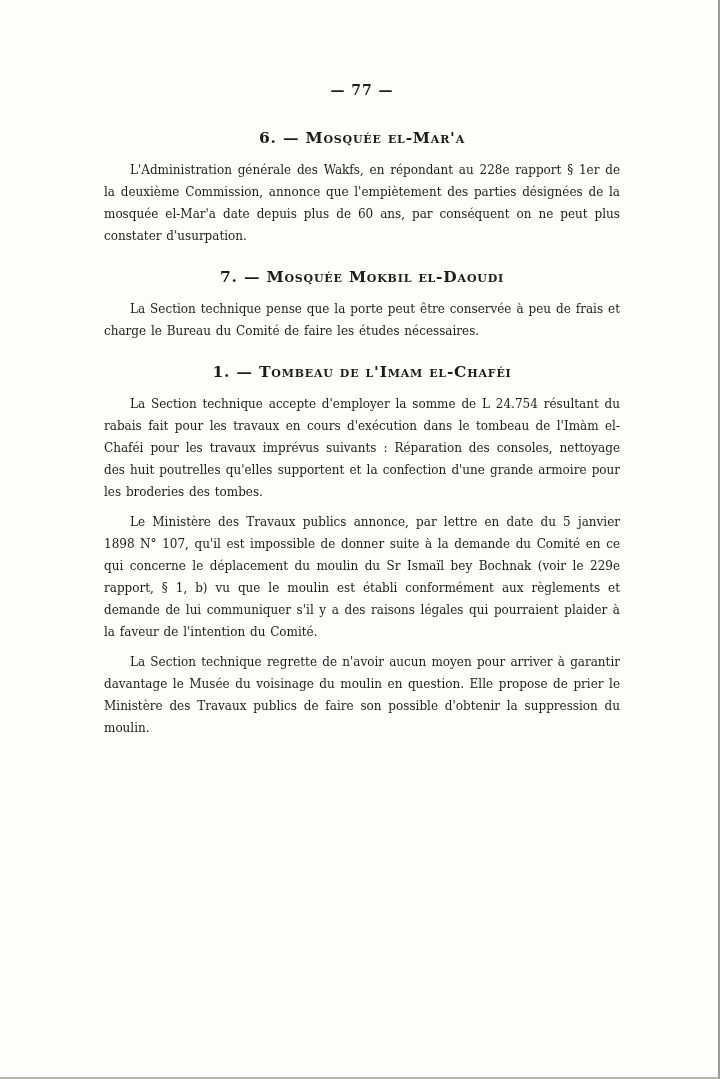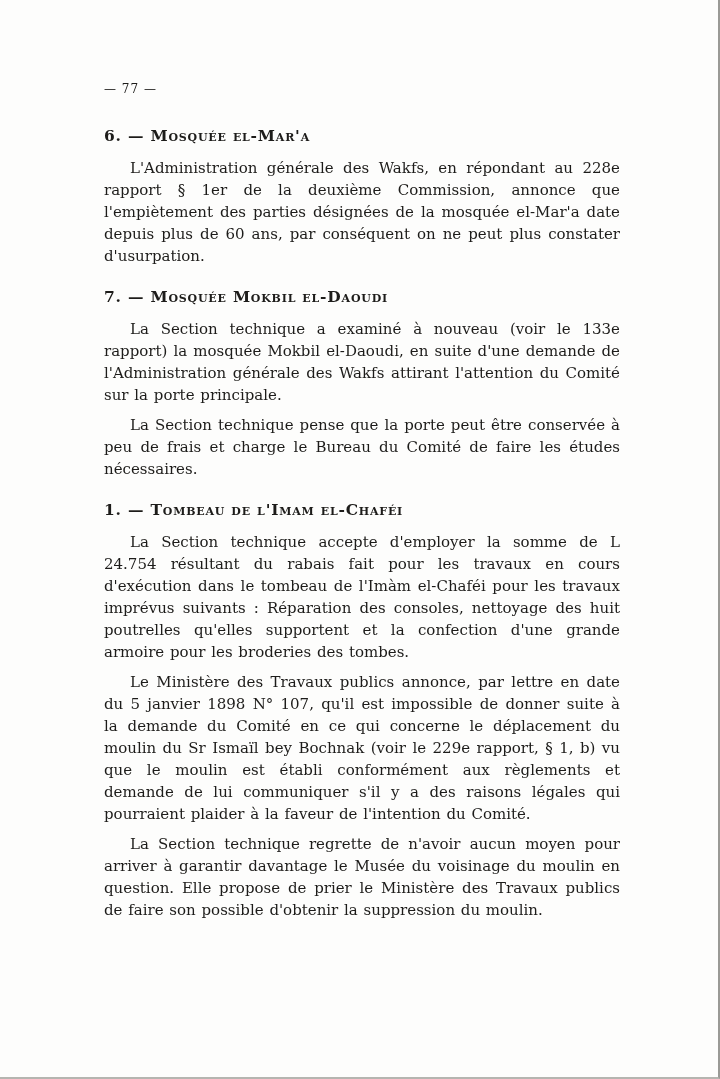--- a/index.html
+++ b/index.html
@@ -19,34 +19,36 @@
     color: #1d1c1a;
     overflow: hidden;
   }
   .text-block {
     position: absolute;
     left: 104px;
     top: 82px;
     width: 516px;
   }
   .page-number {
-    font-size: 12px;
-    font-weight: normal;
+    text-align: center;
+    font-size: 14px;
+    font-weight: bold;
     letter-spacing: 1px;
     margin: 0 0 30px 0;
   }
   .section-heading {
+    text-align: center;
     font-size: 15.5px;
     font-weight: 600;
     font-variant: small-caps;
     letter-spacing: 0.8px;
     margin: 20px 0 12px 0;
   }
   .para {
-    font-size: 15px;
+    font-size: 12px;
     line-height: 22px;
     text-align: justify;
     text-indent: 26px;
     margin: 8px 0 2px 0;
     word-spacing: 1px;
   }
   section { margin: 0; }
 </style>
 </head>
 <body>
@@ -56,21 +58,20 @@
 
     <div class="page-number">— 77 —</div>
 
     <section>
       <h2 class="section-heading">6. — Mosquée el-Mar'a</h2>
       <p class="para">L'Administration générale des Wakfs, en répondant au 228e rapport § 1er de la deuxième Commission, annonce que l'empiètement des parties désignées de la mosquée el-Mar'a date depuis plus de 60 ans, par conséquent on ne peut plus constater d'usurpation.</p>
     </section>
 
     <section>
       <h2 class="section-heading">7. — Mosquée Mokbil el-Daoudi</h2>
-      <p class="para">La Section technique a examiné à nouveau (voir le 133e rapport) la mosquée Mokbil el-Daoudi, en suite d'une demande de l'Administration générale des Wakfs attirant l'attention du Comité sur la porte principale.</p>
       <p class="para">La Section technique pense que la porte peut être conservée à peu de frais et charge le Bureau du Comité de faire les études nécessaires.</p>
     </section>
 
     <section>
       <h2 class="section-heading">1. — Tombeau de l'Imam el-Chaféi</h2>
       <p class="para">La Section technique accepte d'employer la somme de L 24.754 résultant du rabais fait pour les travaux en cours d'exécution dans le tombeau de l'Imàm el-Chaféi pour les travaux imprévus suivants : Réparation des consoles, nettoyage des huit poutrelles qu'elles supportent et la confection d'une grande armoire pour les broderies des tombes.</p>
     </section>
 
     <section>
       <p class="para">Le Ministère des Travaux publics annonce, par lettre en date du 5 janvier 1898 N° 107, qu'il est impossible de donner suite à la demande du Comité en ce qui concerne le déplacement du moulin du Sr Ismaïl bey Bochnak (voir le 229e rapport, § 1, b) vu que le moulin est établi conformément aux règlements et demande de lui communiquer s'il y a des raisons légales qui pourraient plaider à la faveur de l'intention du Comité.</p>

